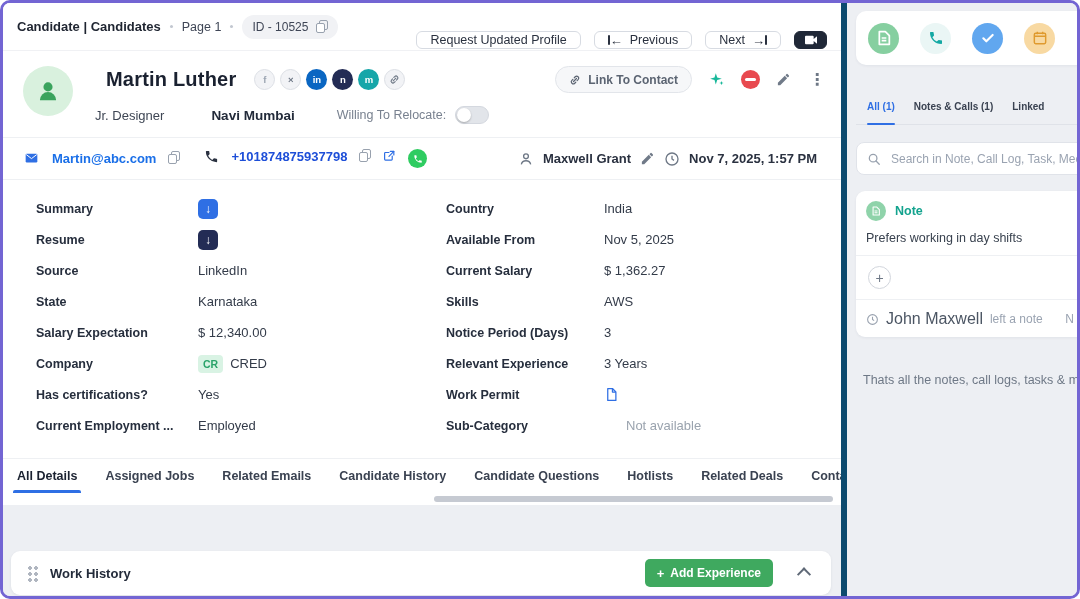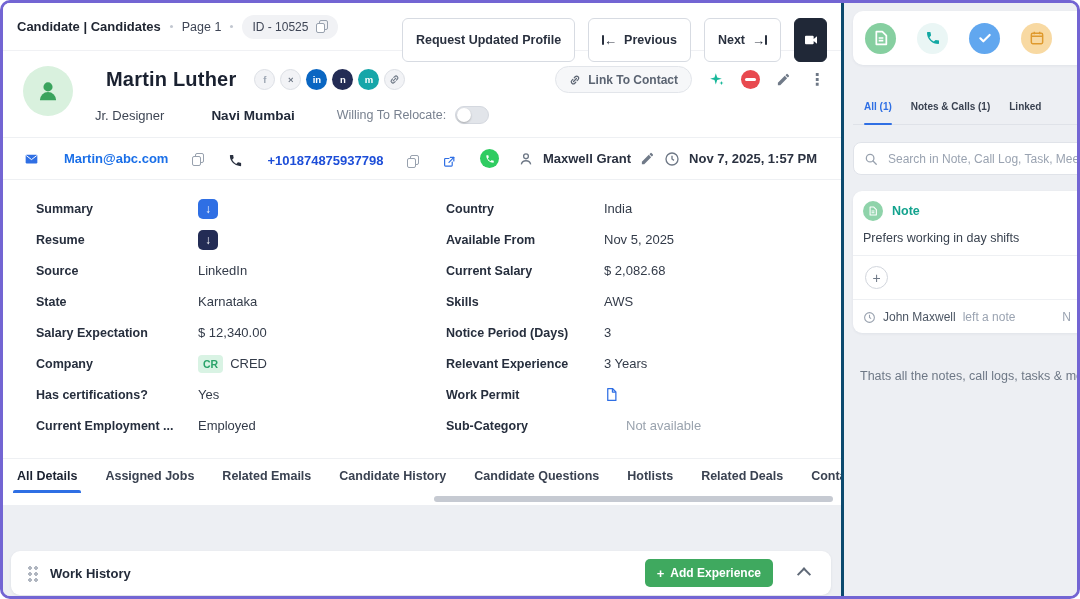--- a/index.html
+++ b/index.html
@@ -1,32 +1,32 @@
 <!DOCTYPE html>
 <html><head>
 <meta charset="utf-8">
 <style>
   html,body { margin:0; padding:0; overflow:hidden; }
   body { width:1080px; height:599px; font-family:"Liberation Sans","DejaVu Sans",sans-serif; background:#fff; }
   .frame { position:absolute; inset:0; width:1080px; height:599px; border:3px solid #7365d3; border-radius:10px; overflow:hidden; display:flex; background:#edeff3; box-sizing:border-box; }
 
   
-  .left-panel { flex:0 0 838px; width:838px; display:flex; flex-direction:column; background:#edeff3; border-right:3px solid #0c4a6e; }
+  .left-panel { flex:0 0 838px; width:838px; display:flex; flex-direction:column; background:#edeff3; border-right:6px solid #0c4a6e; }
   .main-card { background:#fff; }
 
   .topbar { height:47px; display:flex; align-items:center; padding:0 14px; border-bottom:1px solid #f0f1f4; }
   .crumb { font-size:13px; font-weight:700; color:#1e2430; white-space:nowrap; }
   .dot { width:3px; height:3px; border-radius:50%; background:#c2c7d0; margin:0 9px; flex:0 0 3px; }
   .page { font-size:12.5px; color:#3f4656; }
   .id-badge { display:inline-flex; align-items:center; gap:8px; background:#f1f2f5; border-radius:13px; padding:5px 10px; font-size:12px; color:#3f4656; }
   .copy-icon { position:relative; width:12px; height:13px; display:inline-block; cursor:pointer; }
   .copy-icon::before { content:""; position:absolute; right:0; top:0; width:7px; height:8px; border:1.4px solid #98a1ae; border-radius:2px; }
   .copy-icon::after  { content:""; position:absolute; left:0; bottom:0; width:7px; height:8px; border:1.4px solid #98a1ae; border-radius:2px; background:#fff; }
   .topbar-right { margin-left:auto; display:flex; gap:13px; align-items:center; }
-  .btn { display:inline-flex; align-items:center; gap:7px; height:44px; padding:0 13px; background:#fff; border:1px solid #d7dbe2; border-radius:6px; font-size:12.5px; font-weight:700; color:#2a313f; font-family:inherit; cursor:pointer; white-space:nowrap;margin-top:27px; }
+  .btn { display:inline-flex; align-items:center; gap:7px; height:18px; padding:0 13px; background:#fff; border:1px solid #d7dbe2; border-radius:6px; font-size:12.5px; font-weight:400; color:#2a313f; font-family:inherit; cursor:pointer; white-space:nowrap;margin-top:27px; }
   .btn.dark { width:33px; padding:0; justify-content:center; background:#202837; border-color:#202837; color:#fff; }
   .btn.dark svg { width:16px; height:16px; }
   .arr { display:inline-flex; align-items:center; font-size:13px; color:#2a313f; line-height:1; }
   .arr.prev::before { content:""; width:2px; height:10px; background:#2a313f; border-radius:1px; }
   .arr.next::after  { content:""; width:2px; height:10px; background:#2a313f; border-radius:1px; }
 
   .profile { display:flex; padding:15px 14px 13px 20px; }
   .avatar { width:50px; height:50px; border-radius:50%; background:#d9f1de; display:flex; align-items:center; justify-content:center; flex:0 0 50px; }
   .avatar svg { width:26px; height:26px; }
   .profile-main { flex:1; margin-left:22px; min-width:0; }
@@ -46,21 +46,21 @@
   .pencil svg { width:15px; height:15px; }
   .kebab { font-size:16px; color:#6e7886; cursor:pointer; padding:0 2px; font-weight:700; }
   .profile-row2 { display:flex; align-items:center; margin-top:13px; }
   .jobtitle { font-size:13px; color:#3e4654; }
   .location { font-size:13.5px; font-weight:600; color:#232b3a; margin-left:47px; }
   .reloc-label { font-size:12.5px; color:#78818f; margin-left:42px; }
   .toggle { width:34px; height:18px; border-radius:9px; background:#e2e5ea; border:1px solid #d4d8df; margin-left:9px; position:relative; cursor:pointer; display:inline-block; box-sizing:border-box; }
   .toggle .knob { position:absolute; left:1px; top:1px; width:14px; height:14px; background:#fff; border-radius:50%; box-shadow:0 1px 2px rgba(0,0,0,.25); }
 
   .contact { height:41px; display:flex; align-items:center; padding:0 20px; border-top:1px solid #eef0f3; border-bottom:1px solid #eef0f3; }
-  .cgroup { display:flex; align-items:flex-end; gap:24px; }
+  .cgroup { display:flex; align-items:flex-start; gap:12px; }
   .cgroup.g2 { margin-left:24px; }
   .ic { display:inline-flex; align-items:center; }
   .mail-ic svg { width:17px; height:14px; }
   .phone-ic svg { width:15px; height:15px; color:#2a3140; }
   .email { font-size:13px; color:#1a6fe8; font-weight:600; cursor:pointer; text-decoration:none; }
   .phone { font-size:13px; color:#1d4ed8; font-weight:700; cursor:pointer; text-decoration:none; }
   .openext { cursor:pointer; }
   .openext svg { width:13px; height:13px; }
   .wa { width:19px; height:19px; border-radius:50%; background:#2fcc61; display:inline-flex; align-items:center; justify-content:center; cursor:pointer; }
   .wa svg { width:10px; height:10px; color:#fff; }
@@ -111,21 +111,21 @@
   .note-card { width:252px; margin-top:16px; background:#fff; border-radius:9px; padding:10px 10px 9px; box-shadow:0 1px 3px rgba(25,35,60,.06); box-sizing:border-box; }
   .note-head { display:flex; align-items:center; gap:9px; }
   .note-ic { width:20px; height:20px; border-radius:50%; background:#8fd3aa; display:inline-flex; align-items:center; justify-content:center; color:#fff; flex:0 0 20px; }
   .note-ic svg { width:10px; height:10px; }
   .note-type { font-size:12.5px; font-weight:700; color:#13a38e; }
   .note-body { margin-top:10px; font-size:12.5px; color:#39424f; white-space:nowrap; }
   .note-card .divider { height:1px; background:#eef0f3; margin:10px -10px; }
   .plus-btn { width:23px; height:23px; border-radius:50%; border:1.2px solid #d2d6dd; background:#fff; color:#6e7886; font-size:14px; line-height:1; display:flex; align-items:center; justify-content:center; cursor:pointer; margin:2px 0 2px 2px; font-family:inherit; padding:0; }
   .note-foot { display:flex; align-items:center; gap:7px; margin-top:9px; padding-right:24px; }
   .note-foot svg { width:13px; height:13px; color:#98a1ae; flex:0 0 13px; }
-  .author { font-size:12px; color:#4b5563; white-space:nowrap; }
+  .author { font-size:16px; color:#4b5563; white-space:nowrap; }
   .action-text { font-size:12px; color:#9aa3b1; white-space:nowrap; }
   .time { font-size:12px; color:#9aa3b1; margin-left:auto; }
   .rp-empty { width:252px; margin-top:36px; font-size:12.5px; color:#6e7886; padding-left:7px; white-space:nowrap; }
 </style>
 </head>
 <body>
 
 <div class="frame">
 
   <div class="left-panel">
@@ -320,21 +320,21 @@
             <div class="detail-row">
               <div class="detail-label">Country</div>
               <div class="detail-value">India</div>
             </div>
             <div class="detail-row">
               <div class="detail-label">Available From</div>
               <div class="detail-value">Nov 5, 2025</div>
             </div>
             <div class="detail-row">
               <div class="detail-label">Current Salary</div>
-              <div class="detail-value">$ 2,082.68</div>
+              <div class="detail-value">$ 1,362.27</div>
             </div>
             <div class="detail-row">
               <div class="detail-label">Skills</div>
               <div class="detail-value">AWS</div>
             </div>
             <div class="detail-row">
               <div class="detail-label">Notice Period (Days)</div>
               <div class="detail-value">3</div>
             </div>
             <div class="detail-row">

